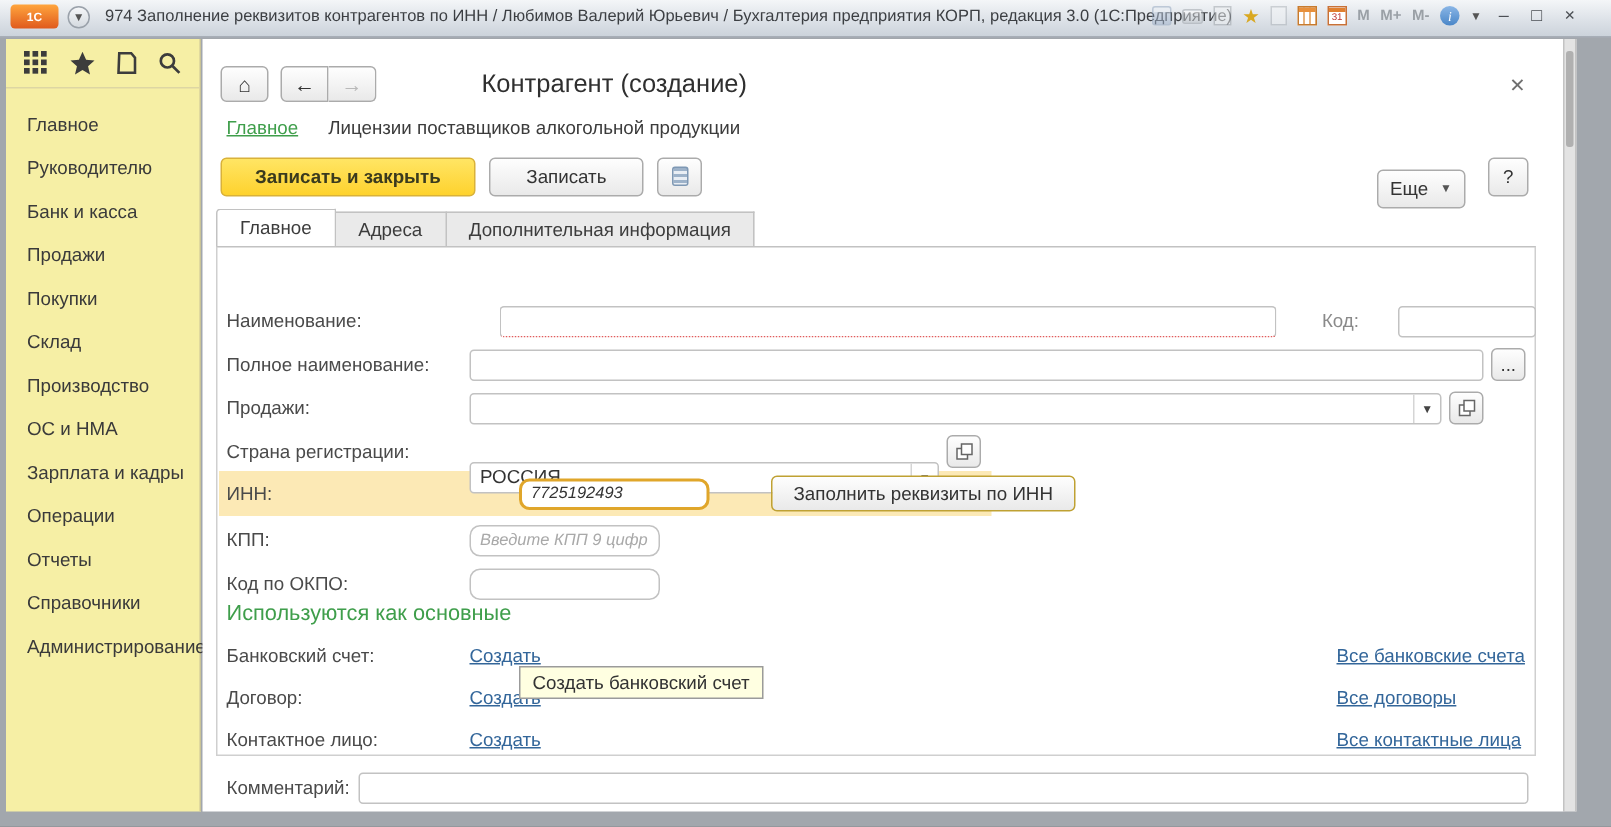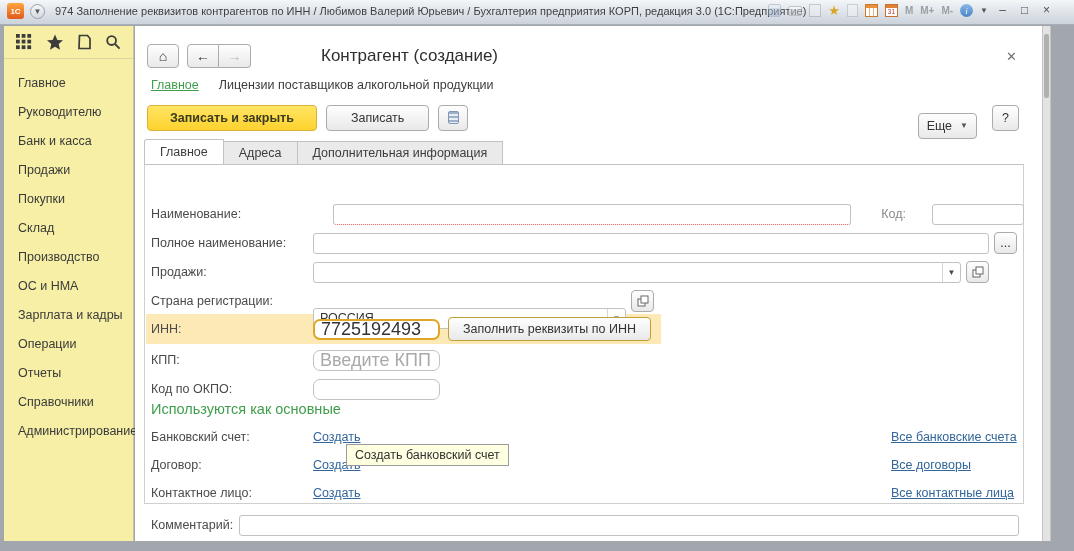--- a/index.html
+++ b/index.html
@@ -4,21 +4,21 @@
 <style>
   * { box-sizing: border-box; margin: 0; padding: 0; }
   html,body { background:#6b7076; }
   body { font-family:"Liberation Sans", sans-serif; }
   .screen { position:relative; width:1074px; height:551px; background:#a2a7ad; overflow:hidden; }
 
   
   .titlebar { position:absolute; left:0; top:0; width:1074px; height:25px;
     background:linear-gradient(#f4f6f8, #dde2e8 55%, #ccd3db); border-bottom:1px solid #a7aeb7; }
   .tb-left { position:absolute; left:7px; top:3px; display:flex; align-items:center; gap:6px; }
-  .logo-1c { width:17px; height:16px; border-radius:3px; background:linear-gradient(#ffa53d,#e05a1d);
+  .logo-1c { width:32px; height:16px; border-radius:3px; background:linear-gradient(#ffa53d,#e05a1d);
     color:#fff; font-size:8px; font-weight:bold; display:flex; align-items:center; justify-content:center; }
   .tb-menu-btn { width:15px; height:15px; border-radius:50%; border:1px solid #9aa1aa;
     background:linear-gradient(#f4f6f8,#d5dae0); color:#555; font-size:8px; line-height:13px; text-align:center; }
   .tb-title { font-size:11px; color:#3c3f43; white-space:nowrap; margin-left:4px; }
   .tb-right { position:absolute; right:20px; top:3px; display:flex; align-items:center; gap:7px; }
   .tico { display:inline-flex; align-items:center; justify-content:center; }
   .dim { opacity:.5; }
   .ic-floppy { width:13px; height:13px; border-radius:2px; border:1px solid #8fa3bd;
     background:linear-gradient(#c7d2e2,#9fb2cc); box-shadow:inset 0 3px 0 #e8edf4; }
   .ic-print { width:14px; height:10px; border-radius:2px; border:1px solid #9aa0a6;
@@ -87,22 +87,22 @@
   .tab { height:24px; padding:0 15px; font-size:12.5px; color:#3c3c3c; display:flex; align-items:center;
     background:#eaeaea; border:1px solid #c2c2c2; border-left:none; }
   .tab:first-child { border-left:1px solid #c2c2c2; border-radius:3px 0 0 0; }
   .tab.active { background:#fff; border-bottom:1px solid #fff; height:26px; }
   .panel { position:absolute; left:9px; top:138px; width:880px; height:340px;
     border:1px solid #cfcfcf; border-top:1px solid #c2c2c2; background:#fff; }
 
   
   .frow { position:absolute; left:16px; width:873px; height:24px; display:flex; align-items:center; }
   .flabel { width:162px; font-size:12.5px; color:#4a4a4a; flex:0 0 162px; }
-  .inp { height:21px; border:1px solid #c2c2c2; border-radius:3px; font-size:18px; color:#333;
-    padding:0 6px; font-family:"Liberation Sans", sans-serif; background:#fff; }
+  .inp { height:21px; border:1px solid #c2c2c2; border-radius:3px; font-size:11px; color:#333;
+    padding:0 6px; font-family:"Liberation Sans", sans-serif; background:#fff;font-style:italic; }
   .inp::placeholder { color:#a9a9a9; }
   .inp.rounded { border-radius:7px; }
   .inp.required { border-bottom:1px dotted #e05c5c; }
   .seg { height:24px; padding:0 16px; font-size:12.5px; display:flex; align-items:center;
     border:1px solid #9e9e9e; border-left:none; background:#f0f0f0; color:#3c3c3c; }
   .seg:first-child { border-left:1px solid #9e9e9e; border-radius:3px 0 0 3px; background:#fbfbfb; color:#3f9e4b; }
   .seg:last-child { border-radius:0 3px 3px 0; }
   .combo { display:flex; align-items:center; height:21px; border:1px solid #c2c2c2; border-radius:3px; background:#fff; }
   .combo .cval { flex:1; padding:0 6px; font-size:12.5px; color:#333; }
   .combo .cbtn { width:18px; height:100%; border-left:1px solid #d5d5d5; font-size:8px; color:#444;
@@ -274,21 +274,21 @@
         <span class="cbtn">▼</span>
       </span>
       <span class="btn sq-btn">
         <svg width="12" height="12" viewBox="0 0 12 12">
             <rect x="1" y="4" width="7" height="7" fill="#fff" stroke="#666"></rect>
             <rect x="4" y="1" width="7" height="7" fill="#fff" stroke="#666"></rect>
           </svg>
       </span>
     </div>
 
-    <div class="frow" style="top:291px;">
+    <div class="frow" style="top:291px;gap:33px;">
       <span class="flabel">ИНН:</span>
       <input class="inp rounded inn-input" style="width: 127px;" value="7725192493">
       <button class="btn btn-fill">Заполнить реквизиты по ИНН</button>
     </div>
 
     <div class="frow" style="top:322px;">
       <span class="flabel">КПП:</span>
       <input class="inp rounded" style="width: 127px;" placeholder="Введите КПП 9 цифр">
     </div>
 

